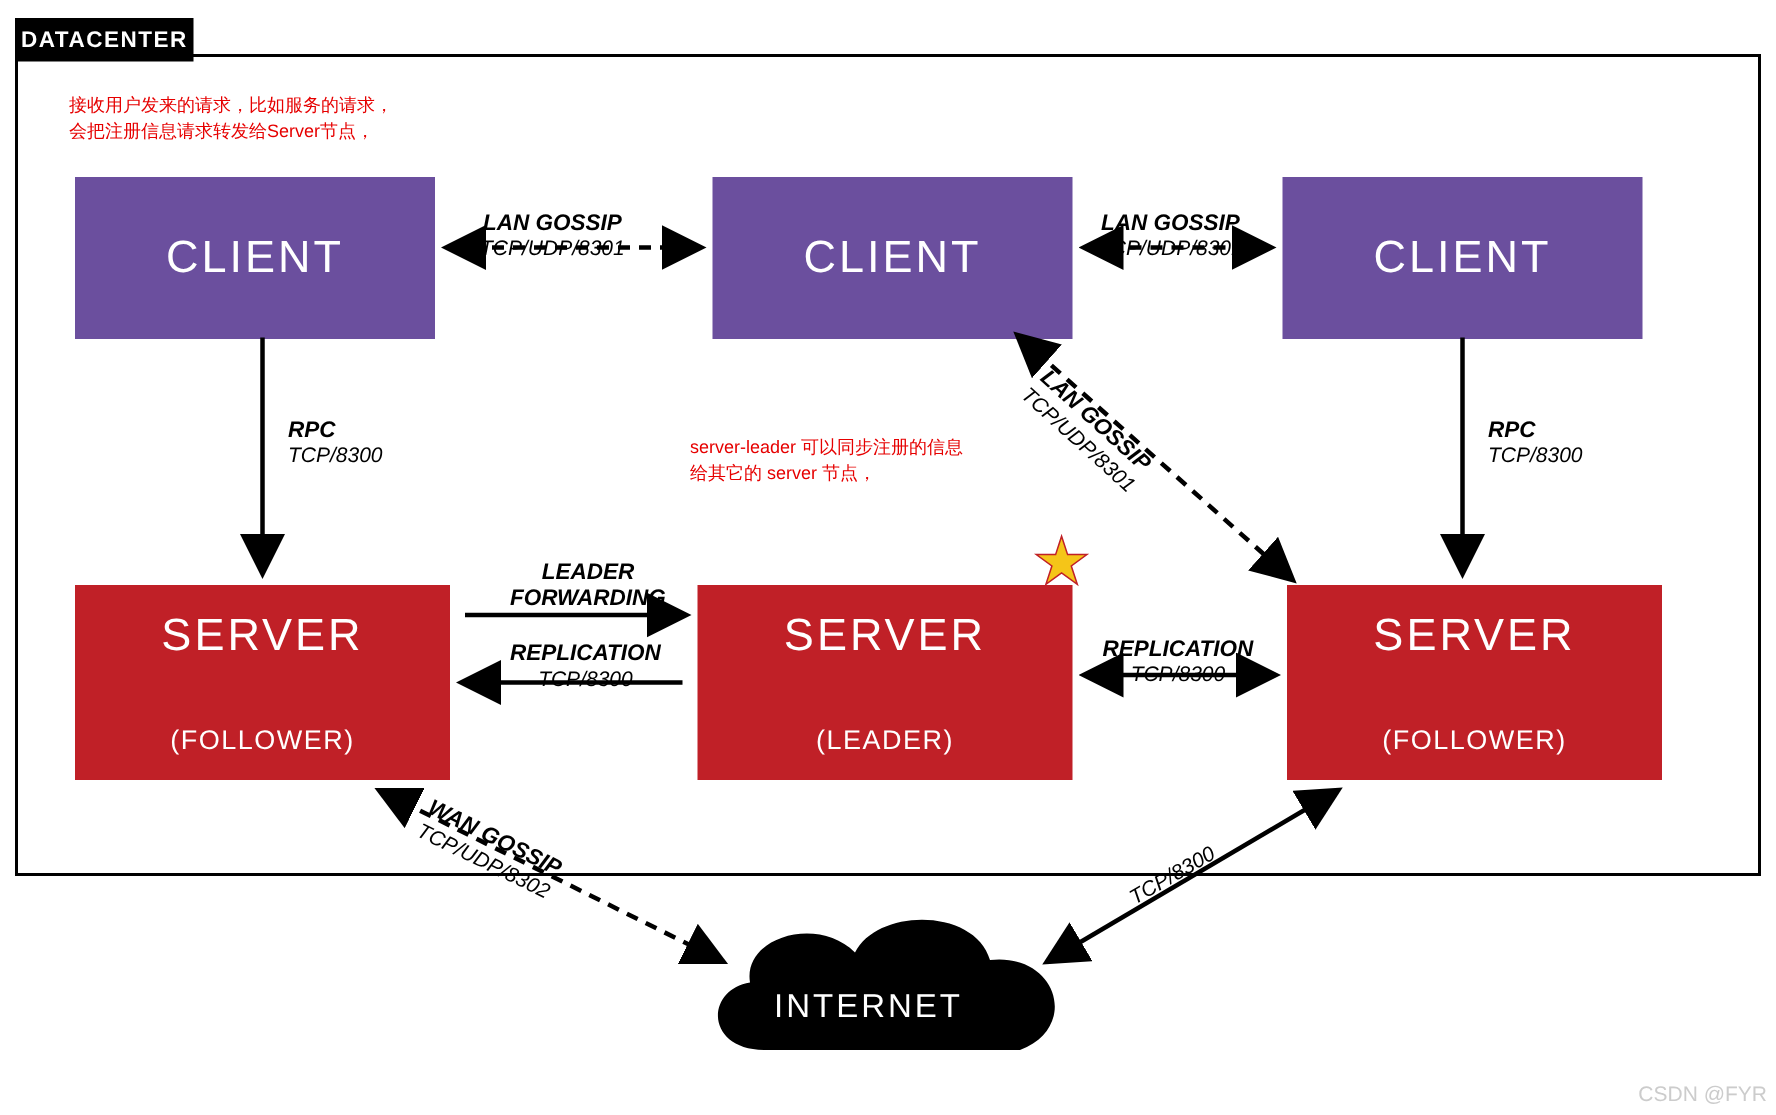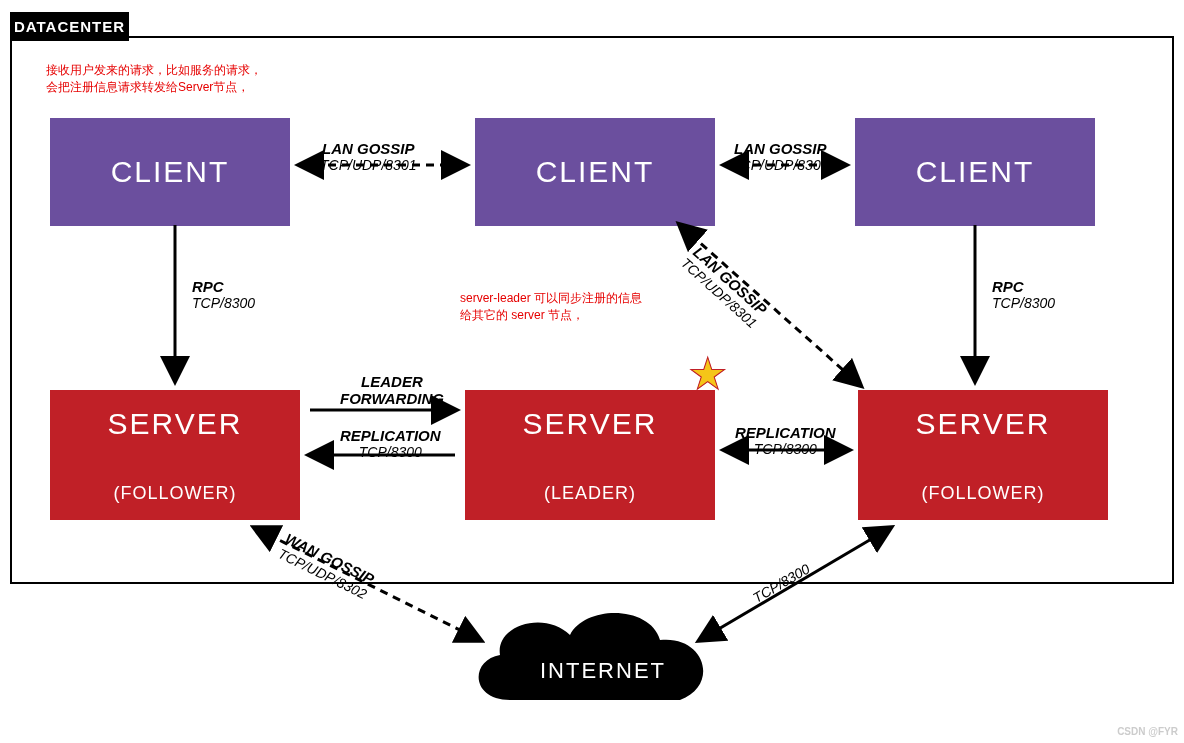--- a/index.html
+++ b/index.html
@@ -11,21 +11,21 @@
   .server { background: #c02027; width: 250px; height: 130px; gap: 44px; }
   .node-title { font-size: 30px; font-weight: 300; letter-spacing: 2px; }
   .node-sub { font-size: 18px; font-weight: 400; letter-spacing: 1px; margin-top: -2px; }
   .annot { position: absolute; color: #e60000; font-size: 12px; line-height: 1.4; font-family: Arial, sans-serif; }
   .edge-label { position: absolute; font-family: Arial, sans-serif; font-weight: bold; font-size: 15px; font-style: italic; text-align: center; color: #000; }
   .edge-label .l2 { font-weight: normal; font-size: 14px; }
   .cloud { position: absolute; }
   .cloud-label { position: absolute; color: #fff; font-size: 22px; font-weight: 300; letter-spacing: 2px; }
   .star { position: absolute; color: #f5c518; font-size: 44px; text-shadow: 0 0 0 #c02027; -webkit-text-stroke: 1px #c02027; }
   svg.arrow { position: absolute; overflow: visible; pointer-events: none; }
-  .wm { position: absolute; right: 6px; bottom: 6px; color: #ccc; font-size: 10px; font-weight: bold; }
+  .wm { position: absolute; right: 6px; bottom: 6px; color: #ccc; font-size: 14px; }
 </style>
 </head>
 <body>
 
 <div class="dc-tag">DATACENTER</div>
 <div class="frame"></div>
 
 <div class="node client" style="left:50px; top:118px;">
   <div class="node-title">CLIENT</div>
 </div>
@@ -132,15 +132,15 @@
 </div>
 
 <svg class="cloud" style="left:450px; top:590px;" width="280" height="150">
   <path d="M60,110 
            C20,110 20,70 50,65
            C45,35 95,20 120,45
            C135,15 200,15 210,50
            C255,45 270,95 230,110
            Z" fill="#000"></path>
 </svg>
-<div class="cloud-label" style="left:540px; top:658px;">INTERNET</div>
+<div class="cloud-label" style="left:516px; top:658px;">INTERNET</div>
 
 <div class="wm">CSDN @FYR</div>
 
 </body></html>

